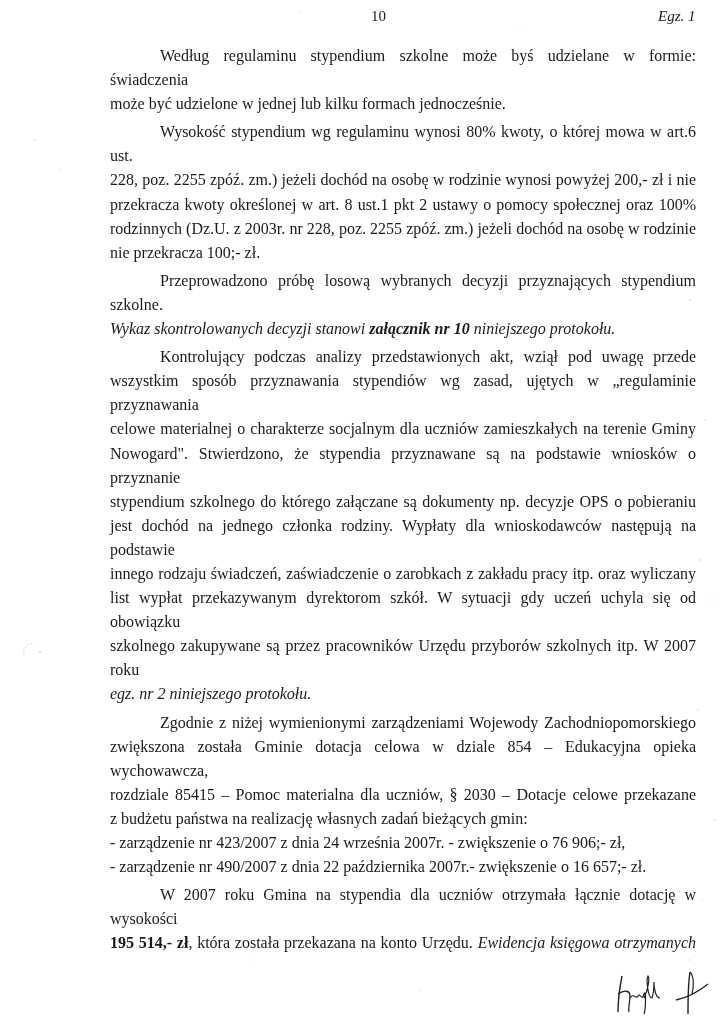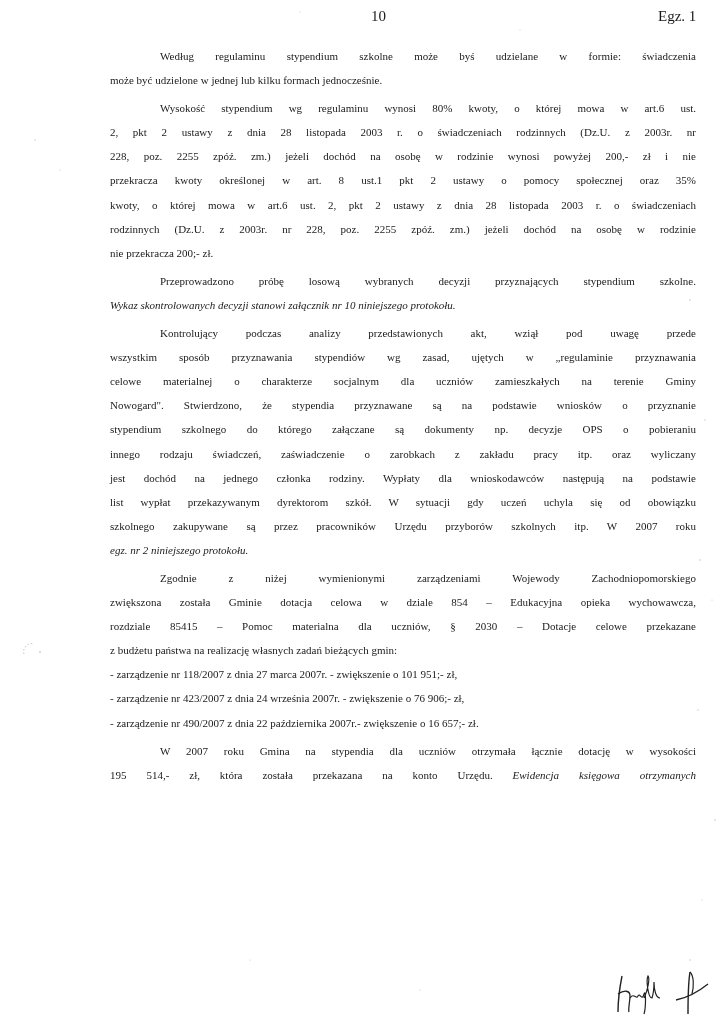--- a/index.html
+++ b/index.html
@@ -6,28 +6,28 @@
     body {
       width: 724px; height: 1024px; overflow: hidden;
       background: #ffffff;
       font-family: "Liberation Serif", "DejaVu Serif", serif;
       color: #1a1a1a;
       position: relative;
     }
     .page { position: absolute; left: 0; top: 0; width: 724px; height: 1024px; }
     .header { position: absolute; top: 8px; left: 0; width: 724px; height: 20px; font-size: 15px; }
     .page-num { position: absolute; left: 355px; top: 0; margin-left: 16px; }
-    .copy-label { position: absolute; left: 658px; top: 0; }
-    .body { position: absolute; left: 110px; top: 44px; width: 586px; font-size: 11px; line-height: 24.1px; }
+    .copy-label { position: absolute; left: 658px; top: 0; font-style: italic; }
+    .body { position: absolute; left: 110px; top: 44px; width: 586px; font-size: 16px; line-height: 24.1px; }
     .p { margin: 0; text-align: justify; text-indent: 50px; }
     .p.gap { margin-top: 4px; }
     .line { display: block; }
     .just { text-align: justify; text-align-last: justify; display: block; }
     .it { font-style: italic; }
-    .b { font-weight: normal; }
+    .b { font-weight: bold; }
     .list-item { margin: 0; text-indent: 0; white-space: nowrap; }
     .signature { position: absolute; left: 608px; top: 968px; width: 110px; height: 50px; }
     .margin-mark { position: absolute; left: 20px; top: 640px; width: 30px; height: 20px; }
     .specks { position: absolute; left: 0; top: 0; width: 724px; height: 1024px; pointer-events: none; }
   </style>
 </head>
 <body>
 
 <div class="page">
 
@@ -38,55 +38,52 @@
 
   <div class="body">
 
     <p class="p">
       <span class="just">Według regulaminu stypendium szkolne może byś udzielane w formie: świadczenia</span>
       <span class="line" style="text-indent:0">może być udzielone w jednej lub kilku formach jednocześnie.</span>
     </p>
 
     <p class="p gap">
       <span class="just">Wysokość stypendium wg regulaminu wynosi 80% kwoty, o której mowa w art.6 ust.</span>
-      <span class="just" style="text-indent:0">2, pkt 2 ustawy z dnia 28 listopada 2003 r. o świadczeniach rodzinnych (Dz.U. z 2003r. nr</span>
       <span class="just" style="text-indent:0">228, poz. 2255 zpóź. zm.) jeżeli dochód na osobę w rodzinie wynosi powyżej 200,- zł i nie</span>
-      <span class="just" style="text-indent:0">przekracza kwoty określonej w art. 8 ust.1 pkt 2 ustawy o pomocy społecznej oraz 35%</span>
-      <span class="just" style="text-indent:0">kwoty, o której mowa w art.6 ust. 2, pkt 2 ustawy z dnia 28 listopada 2003 r. o świadczeniach</span>
+      <span class="just" style="text-indent:0">przekracza kwoty określonej w art. 8 ust.1 pkt 2 ustawy o pomocy społecznej oraz 100%</span>
       <span class="just" style="text-indent:0">rodzinnych (Dz.U. z 2003r. nr 228, poz. 2255 zpóź. zm.) jeżeli dochód na osobę w rodzinie</span>
-      <span class="line" style="text-indent:0">nie przekracza 200;- zł.</span>
+      <span class="line" style="text-indent:0">nie przekracza 100;- zł.</span>
     </p>
 
     <p class="p gap">
       <span class="just">Przeprowadzono próbę losową wybranych decyzji przyznających stypendium szkolne.</span>
       <span class="line" style="text-indent:0"><span class="it">Wykaz skontrolowanych decyzji stanowi </span><span class="it b">załącznik nr 10</span><span class="it"> niniejszego protokołu.</span></span>
     </p>
 
     <p class="p gap">
       <span class="just">Kontrolujący podczas analizy przedstawionych akt, wziął pod uwagę przede</span>
       <span class="just" style="text-indent:0">wszystkim sposób przyznawania stypendiów wg zasad, ujętych w „regulaminie przyznawania</span>
       <span class="just" style="text-indent:0">celowe materialnej o charakterze socjalnym dla uczniów zamieszkałych na terenie Gminy</span>
       <span class="just" style="text-indent:0">Nowogard". Stwierdzono, że stypendia przyznawane są na podstawie wniosków o przyznanie</span>
       <span class="just" style="text-indent:0">stypendium szkolnego do którego załączane są dokumenty np. decyzje OPS o pobieraniu</span>
+      <span class="just" style="text-indent:0">jest dochód na jednego członka rodziny. Wypłaty dla wnioskodawców następują na podstawie</span>
       <span class="just" style="text-indent:0">innego rodzaju świadczeń, zaświadczenie o zarobkach z zakładu pracy itp. oraz wyliczany</span>
-      <span class="just" style="text-indent:0">jest dochód na jednego członka rodziny. Wypłaty dla wnioskodawców następują na podstawie</span>
       <span class="just" style="text-indent:0">list wypłat przekazywanym dyrektorom szkół. W sytuacji gdy uczeń uchyla się od obowiązku</span>
       <span class="just" style="text-indent:0">szkolnego zakupywane są przez pracowników Urzędu przyborów szkolnych itp. W 2007 roku</span>
       <span class="line it" style="text-indent:0">egz. nr 2 niniejszego protokołu.</span>
     </p>
 
     <p class="p gap">
       <span class="just">Zgodnie z niżej wymienionymi zarządzeniami Wojewody Zachodniopomorskiego</span>
       <span class="just" style="text-indent:0">zwiększona została Gminie dotacja celowa w dziale 854 – Edukacyjna opieka wychowawcza,</span>
       <span class="just" style="text-indent:0">rozdziale 85415 – Pomoc materialna dla uczniów, § 2030 – Dotacje celowe przekazane</span>
       <span class="line" style="text-indent:0">z budżetu państwa na realizację własnych zadań bieżących gmin:</span>
     </p>
 
     <div>
-      <p class="list-item">- zarządzenie nr 118/2007 z dnia 27 marca 2007r. - zwiększenie o 101 951;- zł,</p>
       <p class="list-item">- zarządzenie nr 423/2007 z dnia 24 września 2007r. - zwiększenie o 76 906;- zł,</p>
       <p class="list-item">- zarządzenie nr 490/2007 z dnia 22 października 2007r.- zwiększenie o 16 657;- zł.</p>
     </div>
 
     <p class="p gap">
       <span class="just">W 2007 roku Gmina na stypendia dla uczniów otrzymała łącznie dotację w wysokości</span>
       <span class="just" style="text-indent:0"><span class="b">195 514,- zł</span><span>, która została przekazana na konto Urzędu. </span><span class="it">Ewidencja księgowa otrzymanych</span></span>
     </p>
   </div>
 

